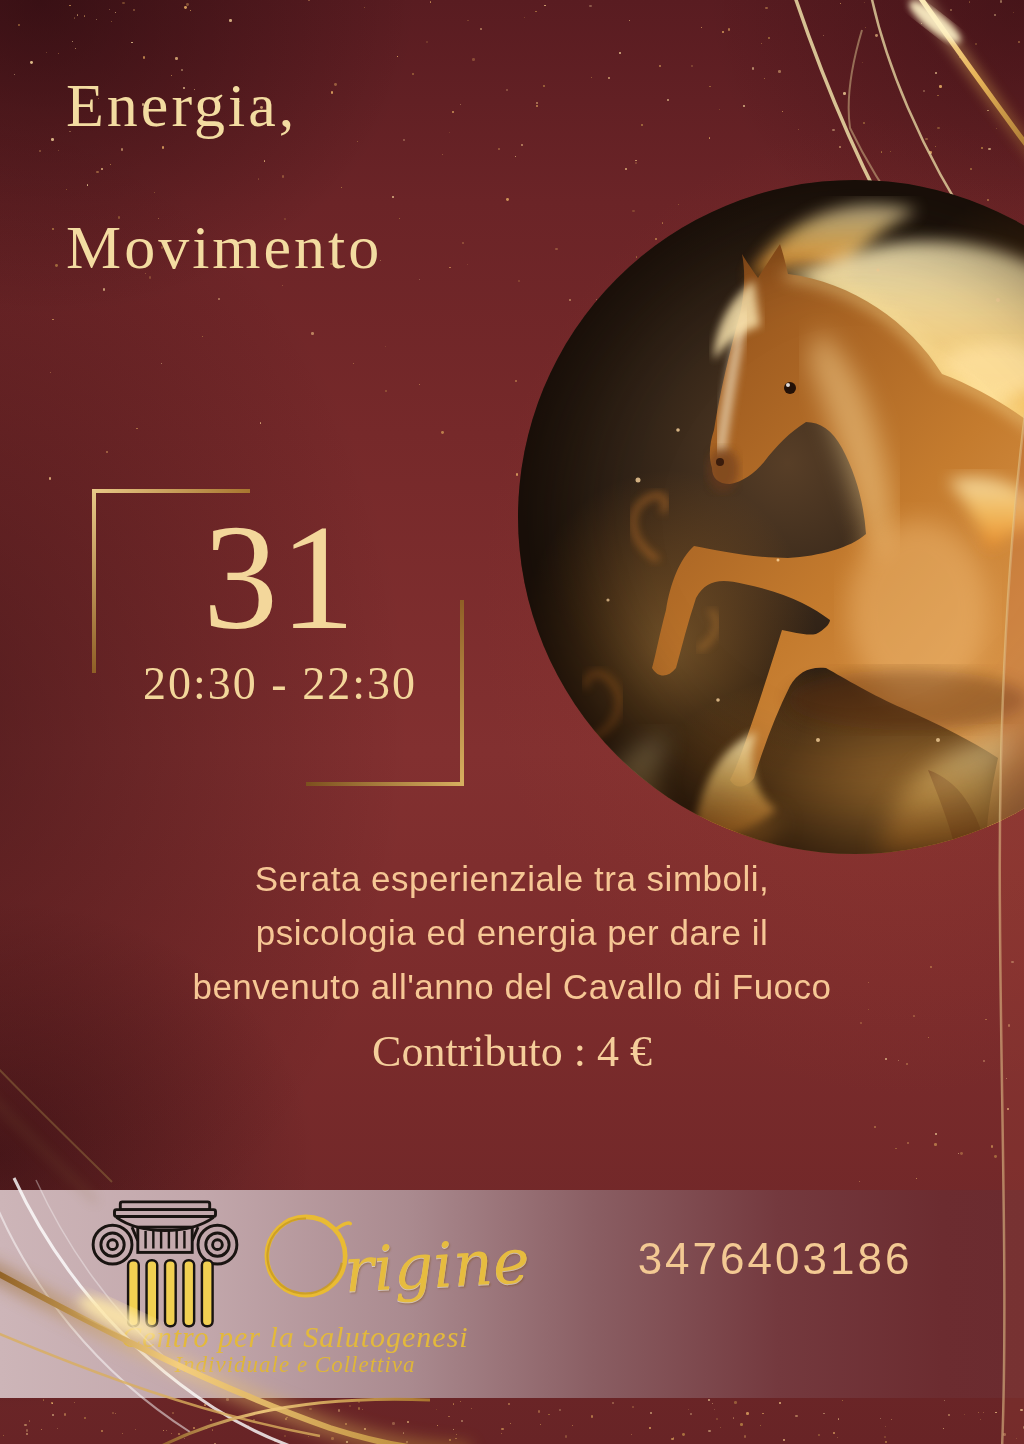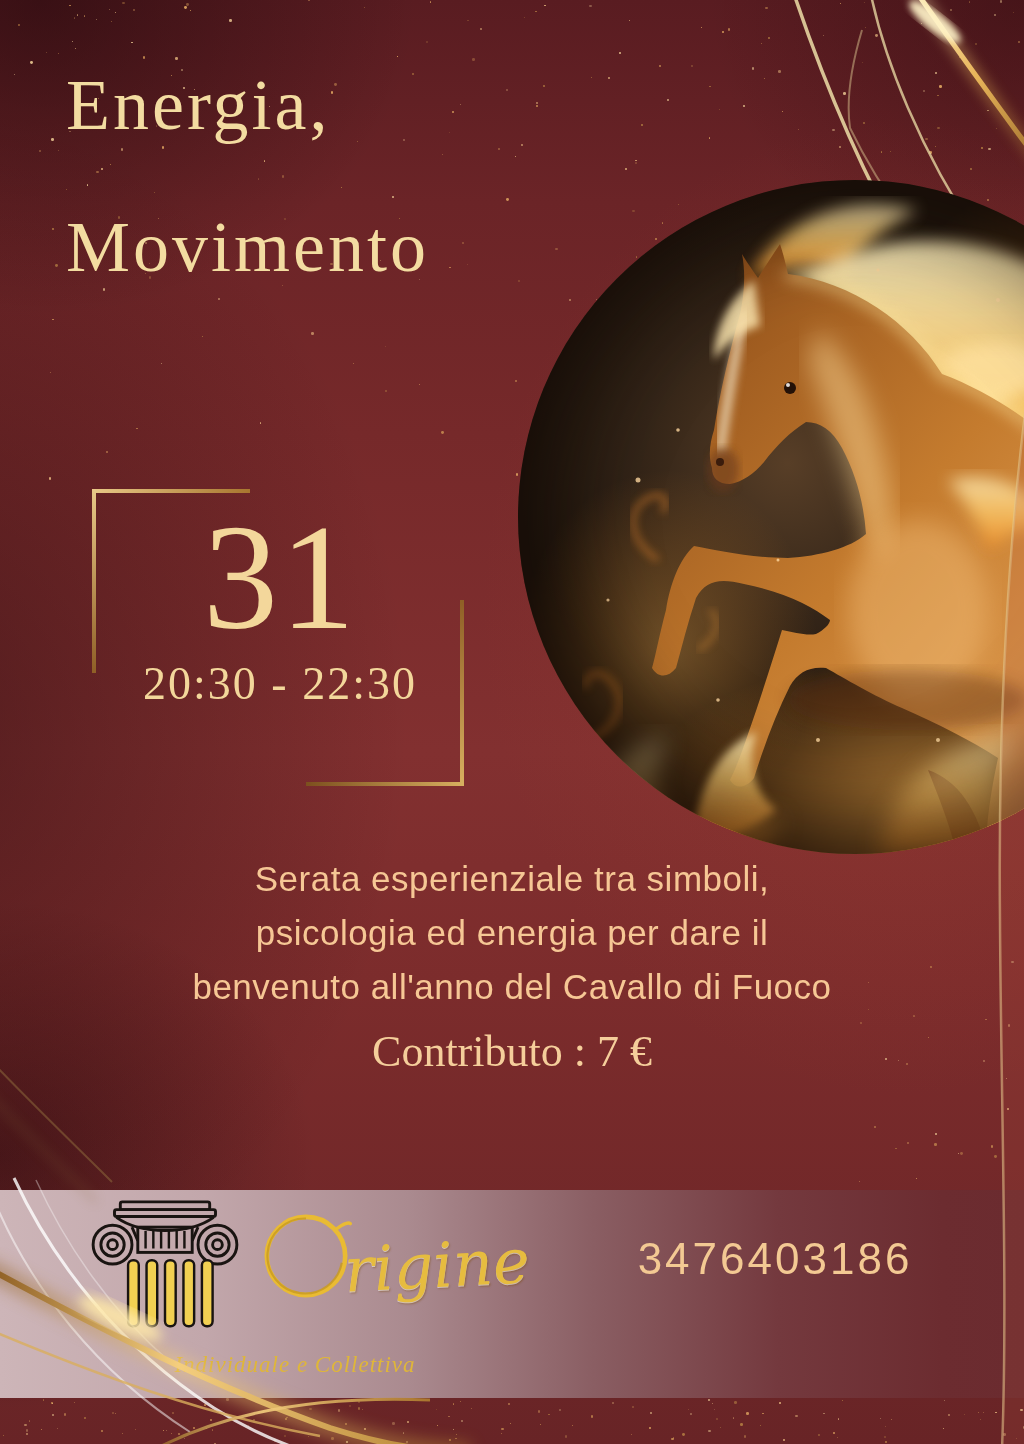--- a/index.html
+++ b/index.html
@@ -10,21 +10,21 @@
           radial-gradient(500px 420px at 4% 0%, rgba(25,4,8,.5), transparent 75%),
           radial-gradient(700px 900px at -8% 50%, rgba(30,6,10,.45), transparent 70%),
           radial-gradient(420px 340px at 0% 80%, rgba(30,5,9,.45), transparent 75%),
           radial-gradient(600px 700px at 88% 42%, rgba(170,70,50,.30), transparent 70%),
           linear-gradient(180deg,#591C21 0%,#6B2427 14%,#76292A 30%,#823030 52%,#7C2C2C 68%,#722829 84%,#682426 100%);}
   .sp{position:absolute;border-radius:50%;}
   .sparkles{position:absolute;inset:0;z-index:1;pointer-events:none;}
 
   
   .title{position:absolute;left:66px;top:34px;z-index:4;color:#F3DCA1;
-         font-size:72px;line-height:142px;letter-spacing:3px;}
+         font-size:62px;line-height:142px;letter-spacing:3px;}
   
   .date-block{position:absolute;left:88px;top:488px;width:384px;z-index:4;color:#F3D79B;text-align:center;}
   .bracket{position:absolute;z-index:4;}
   .b-tl-h{left:92px;top:489px;width:158px;height:4px;background:linear-gradient(90deg,#E8C887,#A8762F);}
   .b-tl-v{left:92px;top:489px;width:4px;height:184px;background:linear-gradient(180deg,#E8C887,#8F5F26);}
   .b-br-v{left:460px;top:600px;width:4px;height:186px;background:linear-gradient(180deg,#8F5F26,#D8B060);}
   .b-br-h{left:306px;top:782px;width:158px;height:4px;background:linear-gradient(90deg,#7C4F1E,#D8B060);}
   .day{font-size:150px;line-height:150px;margin-top:14px;letter-spacing:2px;}
   .month{font-size:44px;line-height:50px;letter-spacing:9px;margin-top:4px;}
   .time{font-size:46px;line-height:52px;letter-spacing:2px;margin-top:6px;}
@@ -616,21 +616,21 @@
     <div class="photo-shadow"></div>
   </div>
 
   <div class="desc">
     <div>Serata esperienziale tra simboli,</div>
     <div>psicologia ed energia per dare il</div>
     <div>benvenuto all'anno del Cavallo di Fuoco</div>
   </div>
 
   <div class="info">
-    <div class="contrib">Contributo : 7 €</div>
+    <div class="contrib">Contributo : 4 €</div>
   </div>
 
   <div class="band">
     <svg class="col-logo" viewBox="0 0 160 140">
       <g fill="none" stroke="#191411" stroke-width="3">
         <rect x="34" y="4" width="92" height="8" rx="2"></rect>
         <rect x="28" y="12" width="104" height="7" rx="2"></rect>
         <path d="M30,20 C55,38 105,38 130,20"></path>
         <circle cx="26" cy="48" r="20"></circle>
           <circle cx="26" cy="48" r="12"></circle>
@@ -650,20 +650,21 @@
         <rect x="118" y="64" width="11" height="68" rx="5"></rect>
       </g>
     </svg>
 
     <svg class="brand-ring" viewBox="0 0 108 108">
       <circle cx="54" cy="54" r="46" fill="none" stroke="#E9BB33" stroke-width="5.5"></circle>
       <path d="M 54,10 A 44,44 0 1 0 96,62" fill="none" stroke="#C79A22" stroke-width="2.5" opacity=".8"></path>
       <path d="M 90,22 C 98,16 104,14 106,16" fill="none" stroke="#E9BB33" stroke-width="4" stroke-linecap="round"></path>
     </svg>
     <div class="brand-rest">rigine</div>
+    <div class="brand-sub">Centro per la Salutogenesi</div>
     <div class="brand-sub2">Individuale e Collettiva</div>
 
     <div class="booking">
       <div class="booking-phone">3476403186</div>
     </div>
   </div>
 
   <svg class="overlay-front" width="1024" height="1444" viewBox="0 0 1024 1444">
     <defs>
       <linearGradient id="goldLine" x1="0" y1="0" x2="1" y2="0">

